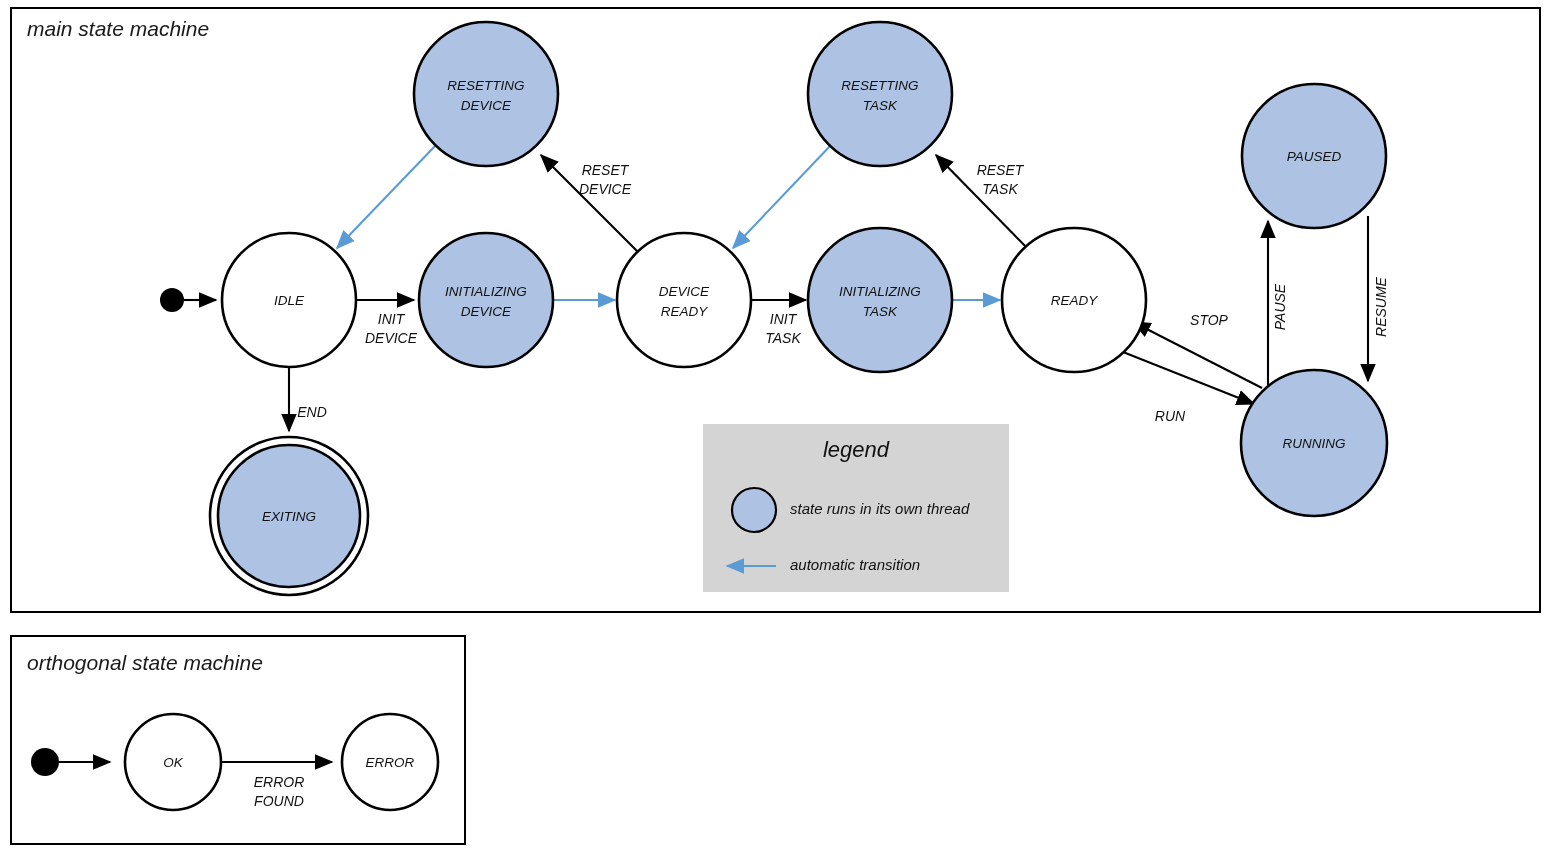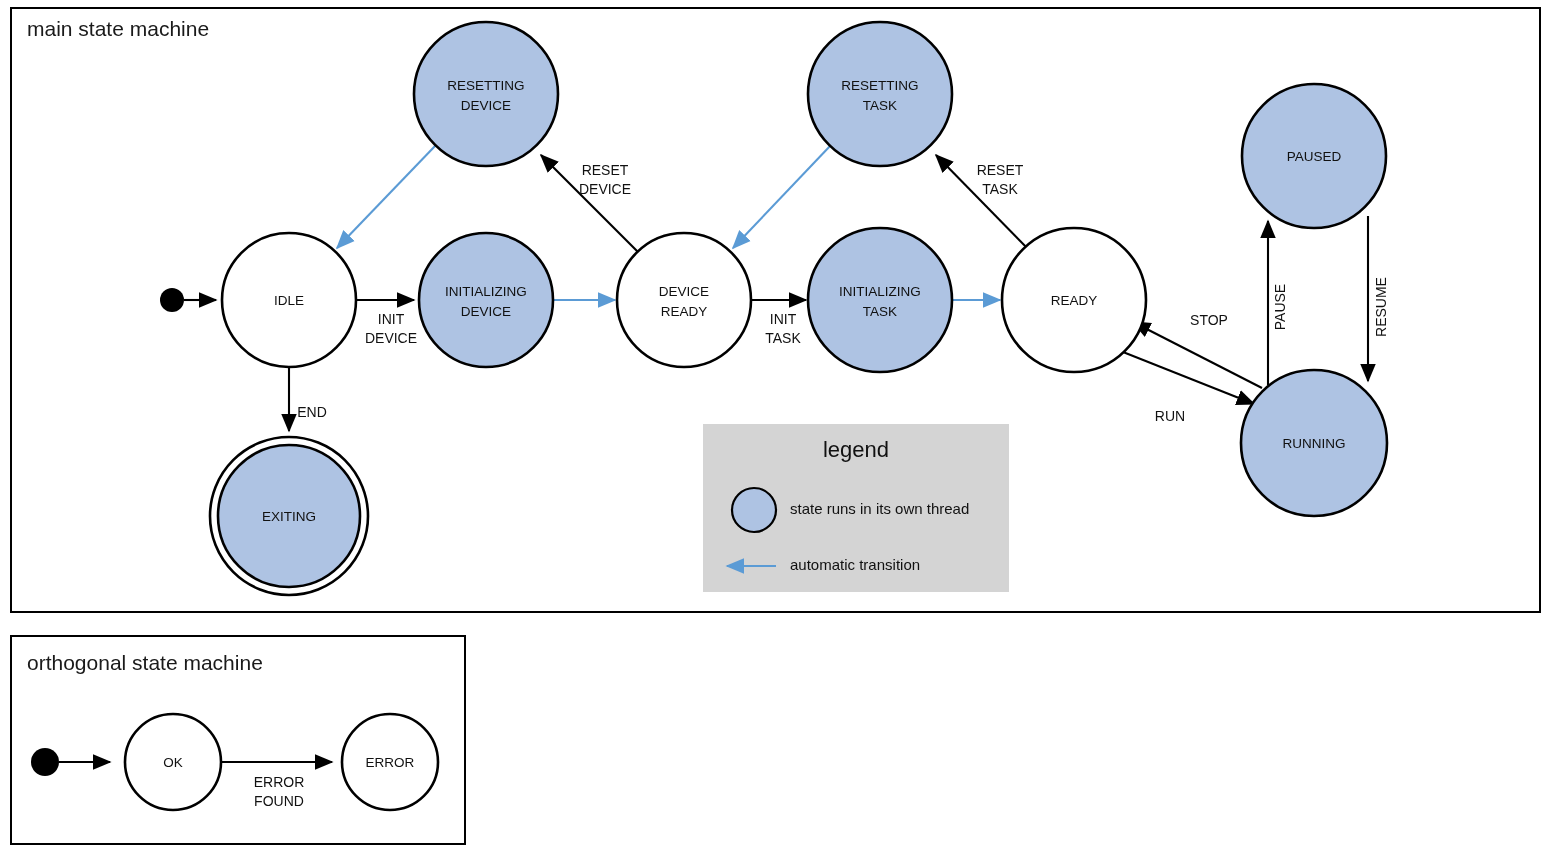--- a/index.html
+++ b/index.html
@@ -10,20 +10,21 @@
   body {
     width: 1555px;
     height: 852px;
     font-family: "Liberation Sans", sans-serif;
     overflow: hidden;
   }
   #canvas {
     position: relative;
     width: 1555px;
     height: 852px;
+    font-style: italic;
   }
   svg#diagram {
     display: block;
     width: 1555px;
     height: 852px;
   }
   .frame-rect {
     fill: #ffffff;
     stroke: #000000;
     stroke-width: 2;

